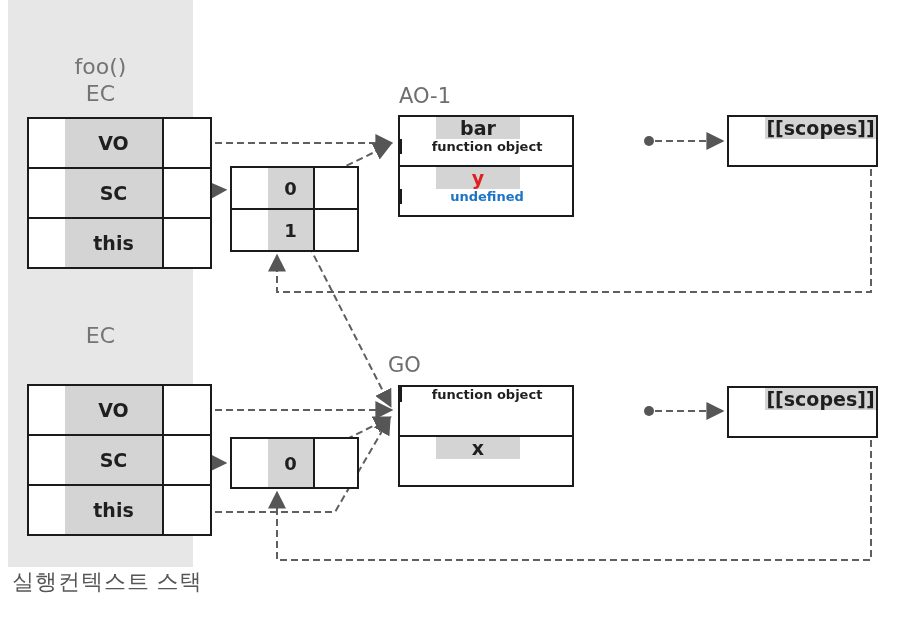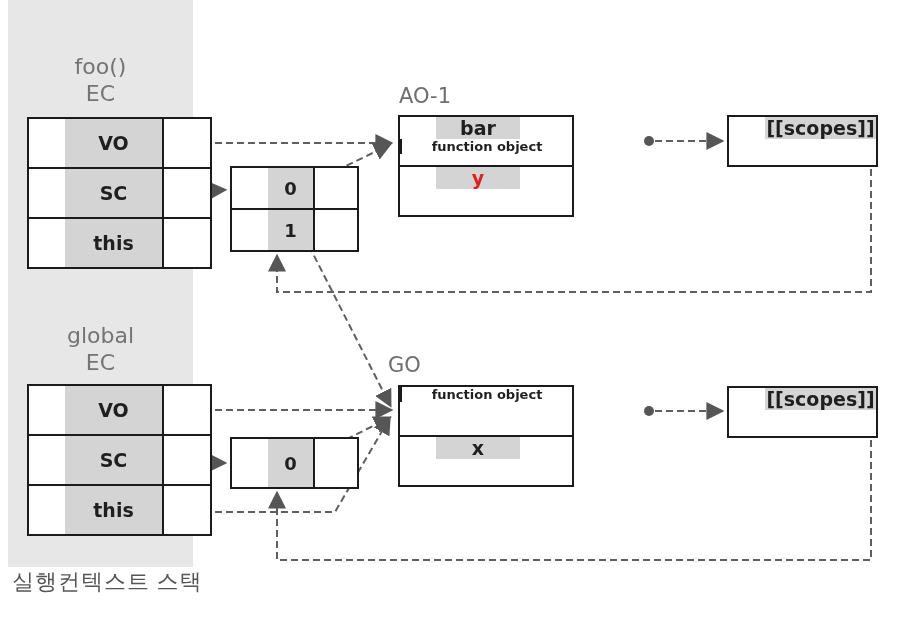--- a/index.html
+++ b/index.html
@@ -132,32 +132,32 @@
   </div>
 
   <div class="obj-label" style="left:399px;top:84px;">AO-1</div>
   <div class="tbl obj" style="left:398px;top:115px;">
     <div class="row">
       <div class="key">bar</div>
       <div class="val">function object</div>
     </div>
     <div class="row">
       <div class="key red">y</div>
+      <div class="val blue">undefined</div>
     </div>
   </div>
 
   <div class="tbl scopes" style="left:727px;top:115px;">
     <div class="row">
       <div class="key">[[scopes]]</div>
       <div class="val"></div>
     </div>
   </div>
 
   <div class="ec-label" style="left:27px;top:322px;">
-    <div>global</div>
     <div>EC</div>
   </div>
 
   <div class="tbl ec" style="left:27px;top:384px;">
     <div class="row">
       <div class="key">VO</div>
       <div class="val"></div>
     </div>
     <div class="row">
       <div class="key">SC</div>

